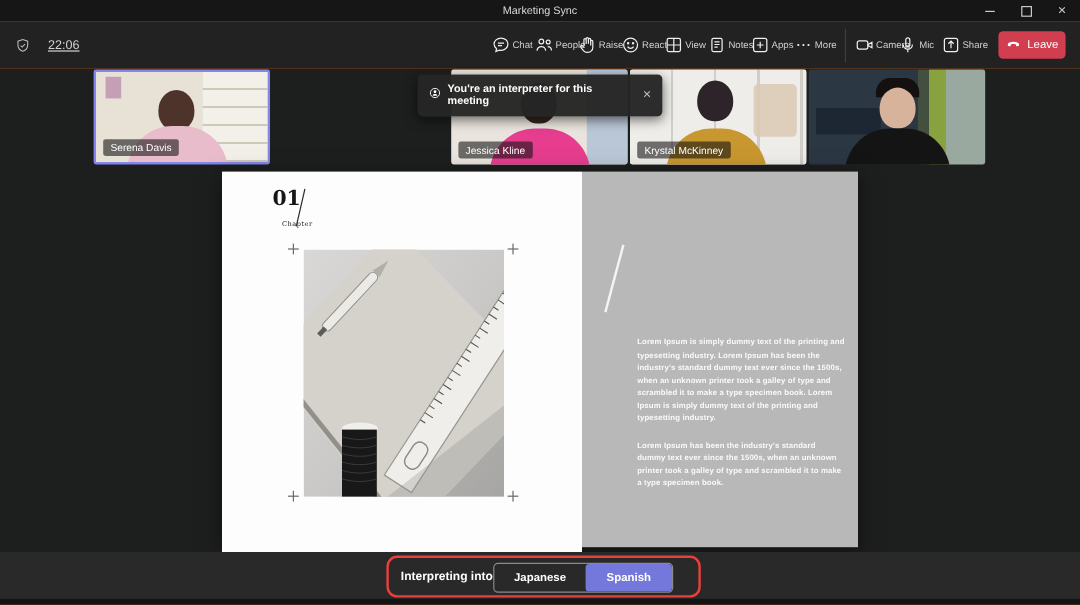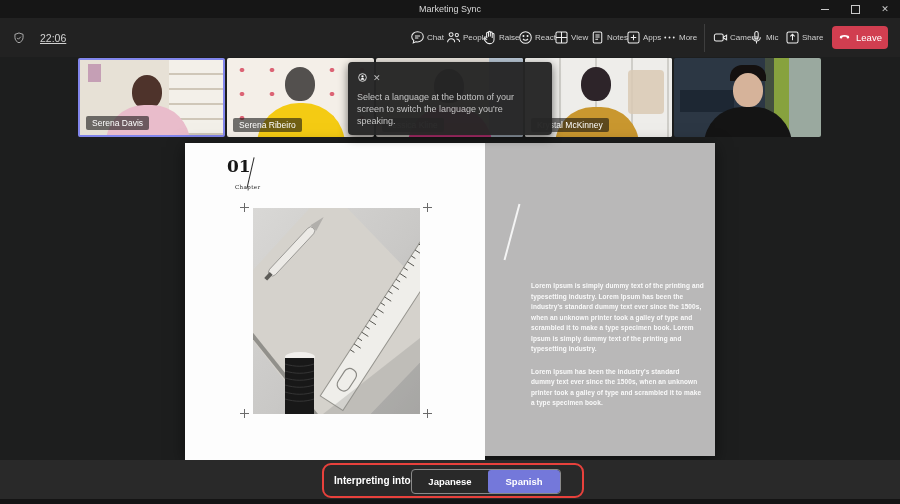--- a/index.html
+++ b/index.html
@@ -266,25 +266,20 @@
   </div>
 
   <div class="stage">
 
     <div class="tile t1">
       <div class="deco"></div>
       <div class="head"></div>
       <div class="torso"></div>
       <span class="name-label">Serena Davis</span>
     </div>
-    <div class="tile t2">
-      <div class="head"></div>
-      <div class="torso"></div>
-      <span class="name-label">Serena Ribeiro</span>
-    </div>
     <div class="tile t3">
       <div class="head"></div>
       <div class="torso"></div>
       <span class="name-label">Jessica Kline</span>
     </div>
     <div class="tile t4">
       <div class="deco"></div>
       <div class="head"></div>
       <div class="torso"></div>
       <span class="name-label">Krystal McKinney</span>
@@ -299,23 +294,23 @@
 
     <div class="tooltip">
       <div class="tt-head">
         <span>
           <svg width="11" height="11" viewBox="0 0 20 20">
               <circle cx="10" cy="10" r="7" fill="none" stroke="#fff" stroke-width="1.4"></circle>
               <circle cx="10" cy="8" r="2.1" fill="#fff"></circle>
               <path d="M6.3 14.2c.5-2 2-3.1 3.7-3.1s3.2 1.1 3.7 3.1z" fill="#fff"></path>
             </svg>
         </span>
+        <span class="tt-title">You're an interpreter for this meeting</span>
         <button class="tt-close">✕</button>
       </div>
-      <div class="tt-body">Select a language at the bottom of your screen to switch the language you're speaking.</div>
     </div>
 
     <div class="doc">
       <div class="page-left">
         <span class="chap-num">01</span>
         <span class="chap-slash"></span>
         <span class="chap-label">Chapter</span>
         <span class="crop" style="left:55px;top:60px;"></span>
         <span class="crop" style="left:238px;top:60px;"></span>
         <span class="crop" style="left:55px;top:266px;"></span>

